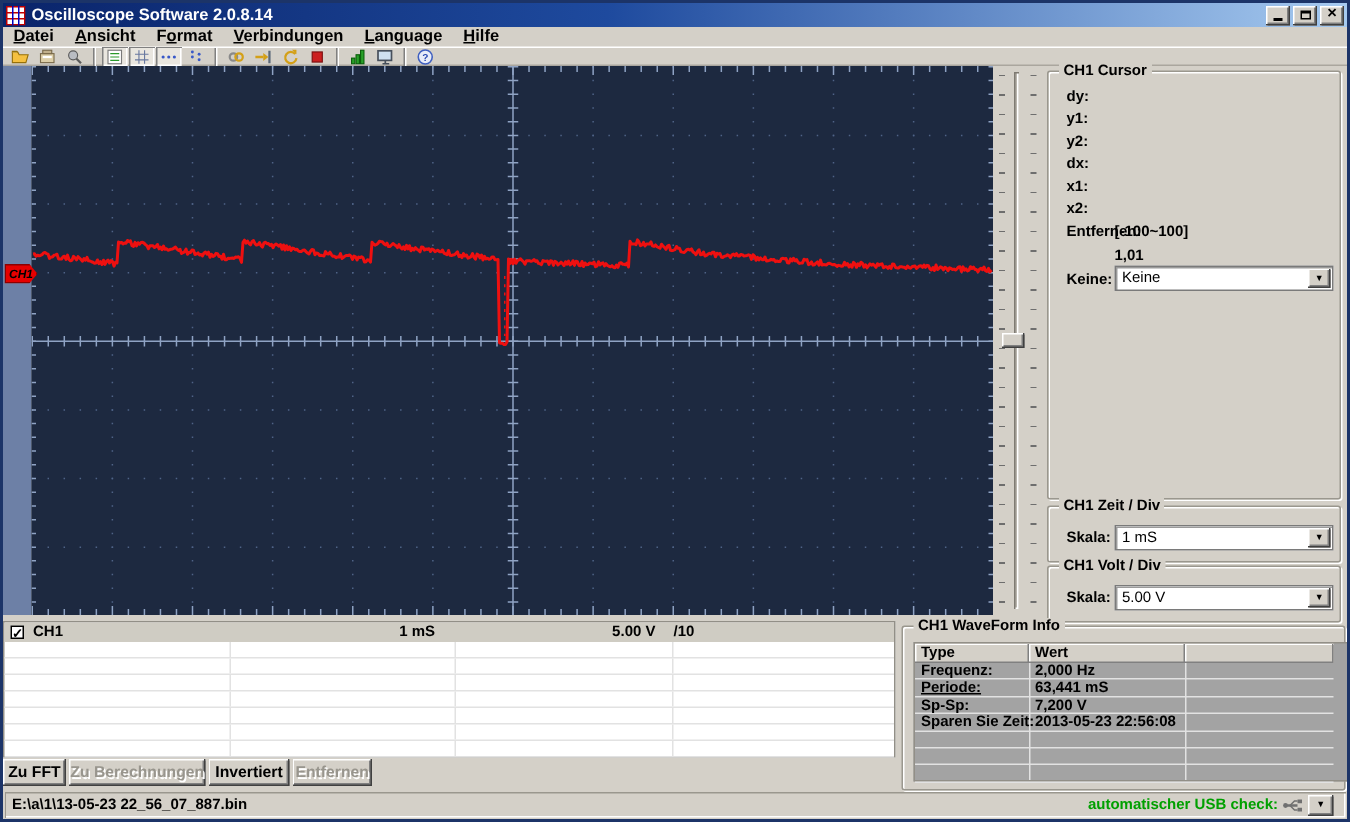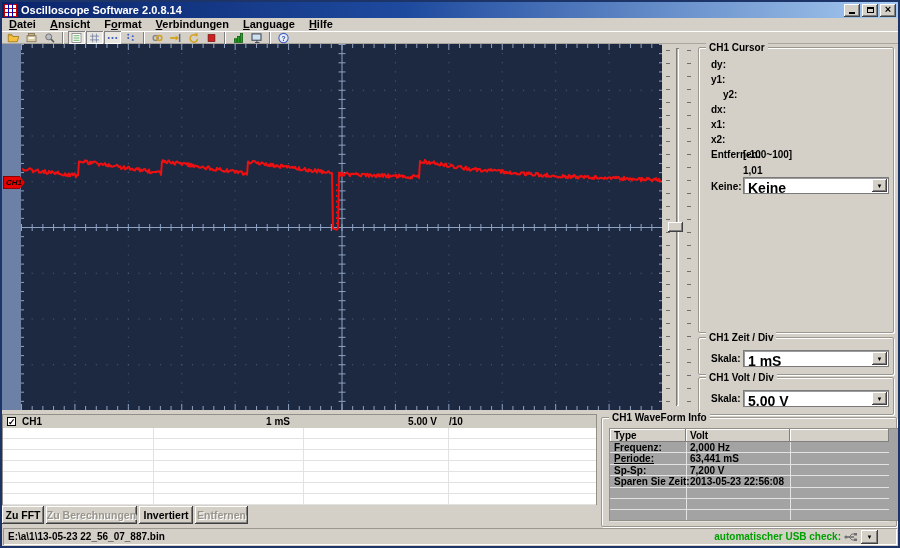--- a/index.html
+++ b/index.html
@@ -37,21 +37,21 @@
 #slider{position:absolute;left:662px;top:44px;width:36px;height:366px;background:#d4d0c8}
 .tickcol{position:absolute;top:6px;height:354px;width:4px;background-image:repeating-linear-gradient(to bottom,#6e6e6e 0 1px,transparent 1px 13px)}
 #groove{position:absolute;left:14px;top:4px;width:3px;height:358px;background:#b8b4ac;box-shadow:inset 1px 1px 0 #7e7a72,inset -1px -1px 0 #fff}
 #thumb{position:absolute;left:6px;top:178px;width:15px;height:10px;background:#d4d0c8;box-shadow:inset -1px -1px 0 #404040,inset 1px 1px 0 #fff,inset -2px -2px 0 #808080}
 
 
 .group{position:absolute;border:1px solid #9a978e;box-shadow:inset 1px 1px 0 #fff, 1px 1px 0 #fff;border-radius:2px}
 .group>.legend{position:absolute;top:-6px;left:7px;background:#d4d0c8;padding:0 3px;font-size:10px;line-height:11px}
 .lbl{position:absolute;font-size:10px}
 .combo{position:absolute;height:17px;background:#fff;border:1px solid #7a7a7a;box-shadow:inset 1px 1px 0 #9b9b9b}
-.combo .ctext{position:absolute;left:4px;top:2px;font-size:14px;font-weight:bold}
+.combo .ctext{position:absolute;left:4px;top:2px;font-size:10px;font-weight:normal}
 .combo .cbtn{position:absolute;right:1px;top:1px;bottom:1px;width:15px;background:#d4d0c8;box-shadow:inset -1px -1px 0 #404040,inset 1px 1px 0 #fff,inset -2px -2px 0 #808080;display:flex;align-items:center;justify-content:center;font-size:6px}
 
 
 #chtable{position:absolute;left:2px;top:414px;width:595px;height:91px;background:#fff;border:1px solid #928f87}
 .chrow0{position:absolute;left:0;top:0;width:593px;height:13px;background:#cfccc3;display:flex;align-items:center;font-size:10px}
 .chk{width:9px;height:9px;background:#fff;border:1px solid #000;margin:0 6px 0 4px;font-size:9px;line-height:8px;text-align:center}
 .chcell{overflow:hidden;white-space:nowrap}
 .emptyrow{position:absolute;left:0;width:593px;height:11px;border-bottom:1px solid #e2e2e2}
 .emptyrow i{position:absolute;top:0;bottom:0;width:1px;background:#e2e2e2}
 
@@ -63,21 +63,21 @@
 .irow span{position:absolute;top:0;white-space:nowrap}
 .icolline{position:absolute;top:13px;bottom:0;width:1px;background:#e2e2e2}
 
 
 .abtn{position:absolute;top:506px;height:18px;background:#d4d0c8;box-shadow:inset -1px -1px 0 #404040,inset 1px 1px 0 #fff,inset -2px -2px 0 #808080;font-size:10.5px;font-weight:bold;display:flex;align-items:center;justify-content:center}
 .abtn.disabled{color:#98958d;text-shadow:1px 1px 0 #fff}
 
 
 #statusbar{position:absolute;left:3px;top:528px;width:894px;height:17px;background:#d4d0c8;box-shadow:inset 1px 1px 0 #9a978e,inset -1px -1px 0 #fff;display:flex;align-items:center;font-size:10px}
 #statuspath{margin-left:5px}
-#statusright{margin-left:auto;display:flex;align-items:center;gap:3px;padding-right:19px}
+#statusright{margin-left:auto;display:flex;align-items:center;gap:3px;padding-right:8px}
 #usbtext{color:#00a000}
 #usbdrop{width:17px;height:14px;background:#d4d0c8;box-shadow:inset -1px -1px 0 #404040,inset 1px 1px 0 #fff,inset -2px -2px 0 #808080;display:flex;align-items:center;justify-content:center;font-size:6px}
 </style>
 </head>
 <body>
 
 <div id="titlebar">
   <svg class="appicon" viewBox="0 0 13 13">
     <rect x="0.5" y="0.5" width="12" height="12" fill="#fff" stroke="#c00000"></rect>
     <path stroke="#c00000" fill="none" d="M0,4.5h13M0,8.5h13"></path>
@@ -231,21 +231,21 @@
   <span class="tickcol" style="left:4px"></span>
   <span class="tickcol" style="left:25px"></span>
   <span id="groove"></span>
   <span id="thumb"></span>
 </div>
 
 <div class="group" id="cursorgroup" style="left:698px;top:47px;width:196px;height:286px">
   <span class="legend">CH1 Cursor</span>
   <span class="lbl" style="left:12px;top:11px">dy:</span>
   <span class="lbl" style="left:12px;top:26px">y1:</span>
-  <span class="lbl" style="left:24px;top:41px">y2:</span>
+  <span class="lbl" style="left:12px;top:41px">y2:</span>
   <span class="lbl" style="left:12px;top:56px">dx:</span>
   <span class="lbl" style="left:12px;top:71px">x1:</span>
   <span class="lbl" style="left:12px;top:86px">x2:</span>
   <span class="lbl" style="left:12px;top:101px">Entfernen:</span>
   <span class="lbl" style="left:44px;top:101px">[-100~100]</span>
   <span class="lbl" style="left:44px;top:117px">1,01</span>
   <span class="lbl" style="left:12px;top:133px">Keine:</span>
   <span class="combo" style="left:44px;top:129px;width:146px">
     <span class="ctext">Keine</span>
     <span class="cbtn">▼</span>
@@ -312,21 +312,21 @@
       <i style="left: 150px;"></i>
       <i style="left: 300px;"></i>
       <i style="left: 445px;"></i>
     </div>
   </div>
 
 <div class="group" id="infogroup">
   <span class="legend">CH1 WaveForm Info</span>
   <div id="infotable">
       <span class="ih" style="left: 0px; width: 76px;">Type</span>
-      <span class="ih" style="left: 76px; width: 104px;">Volt</span>
+      <span class="ih" style="left: 76px; width: 104px;">Wert</span>
       <span class="ih" style="left: 180px; width: 99px;"></span>
       <span class="icolline" style="left: 76px;"></span>
       <span class="icolline" style="left: 180px;"></span>
       <div class="irow" style="top: 13px;">
         <span style="left: 4px;">Frequenz:</span>
         <span style="left: 80px;">2,000 Hz</span>
       </div>
       <div class="irow" style="top: 24.4px;">
         <span style="left: 4px; text-decoration: underline;">Periode:</span>
         <span style="left: 80px;">63,441 mS</span>

